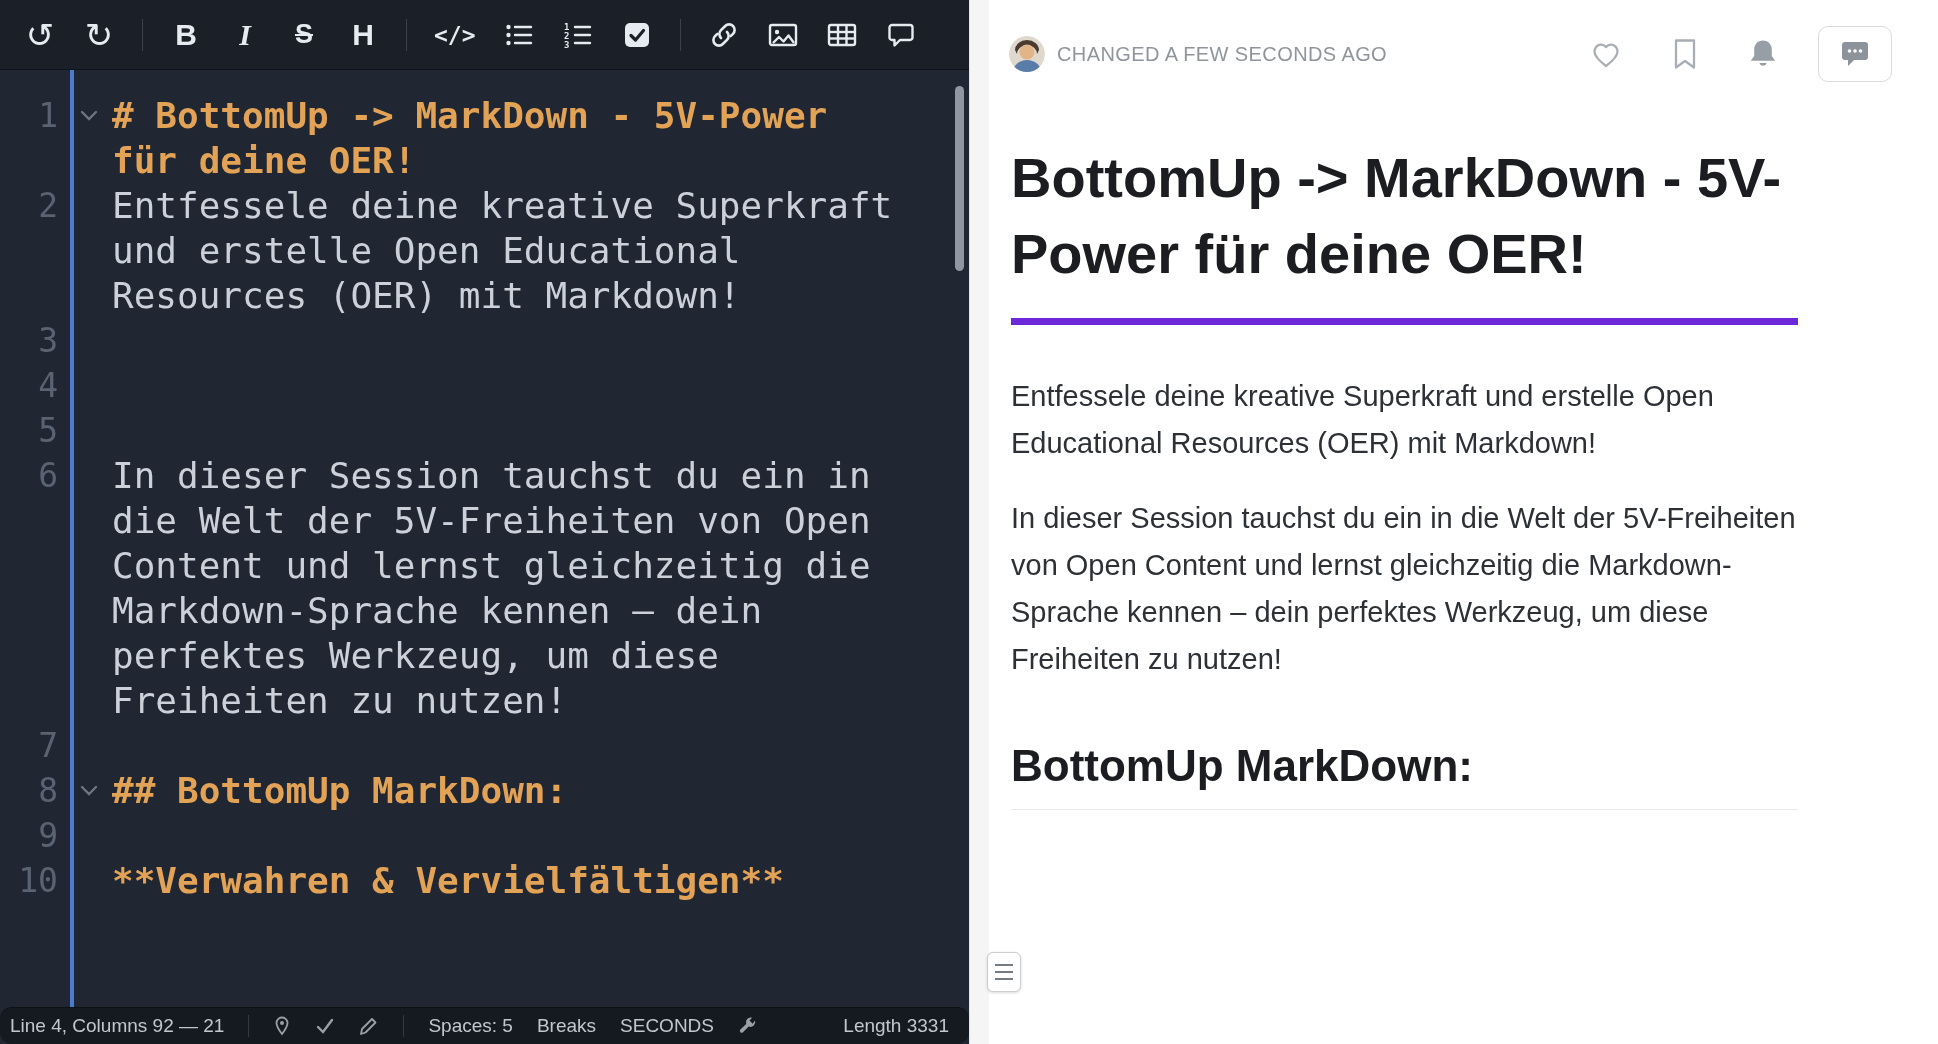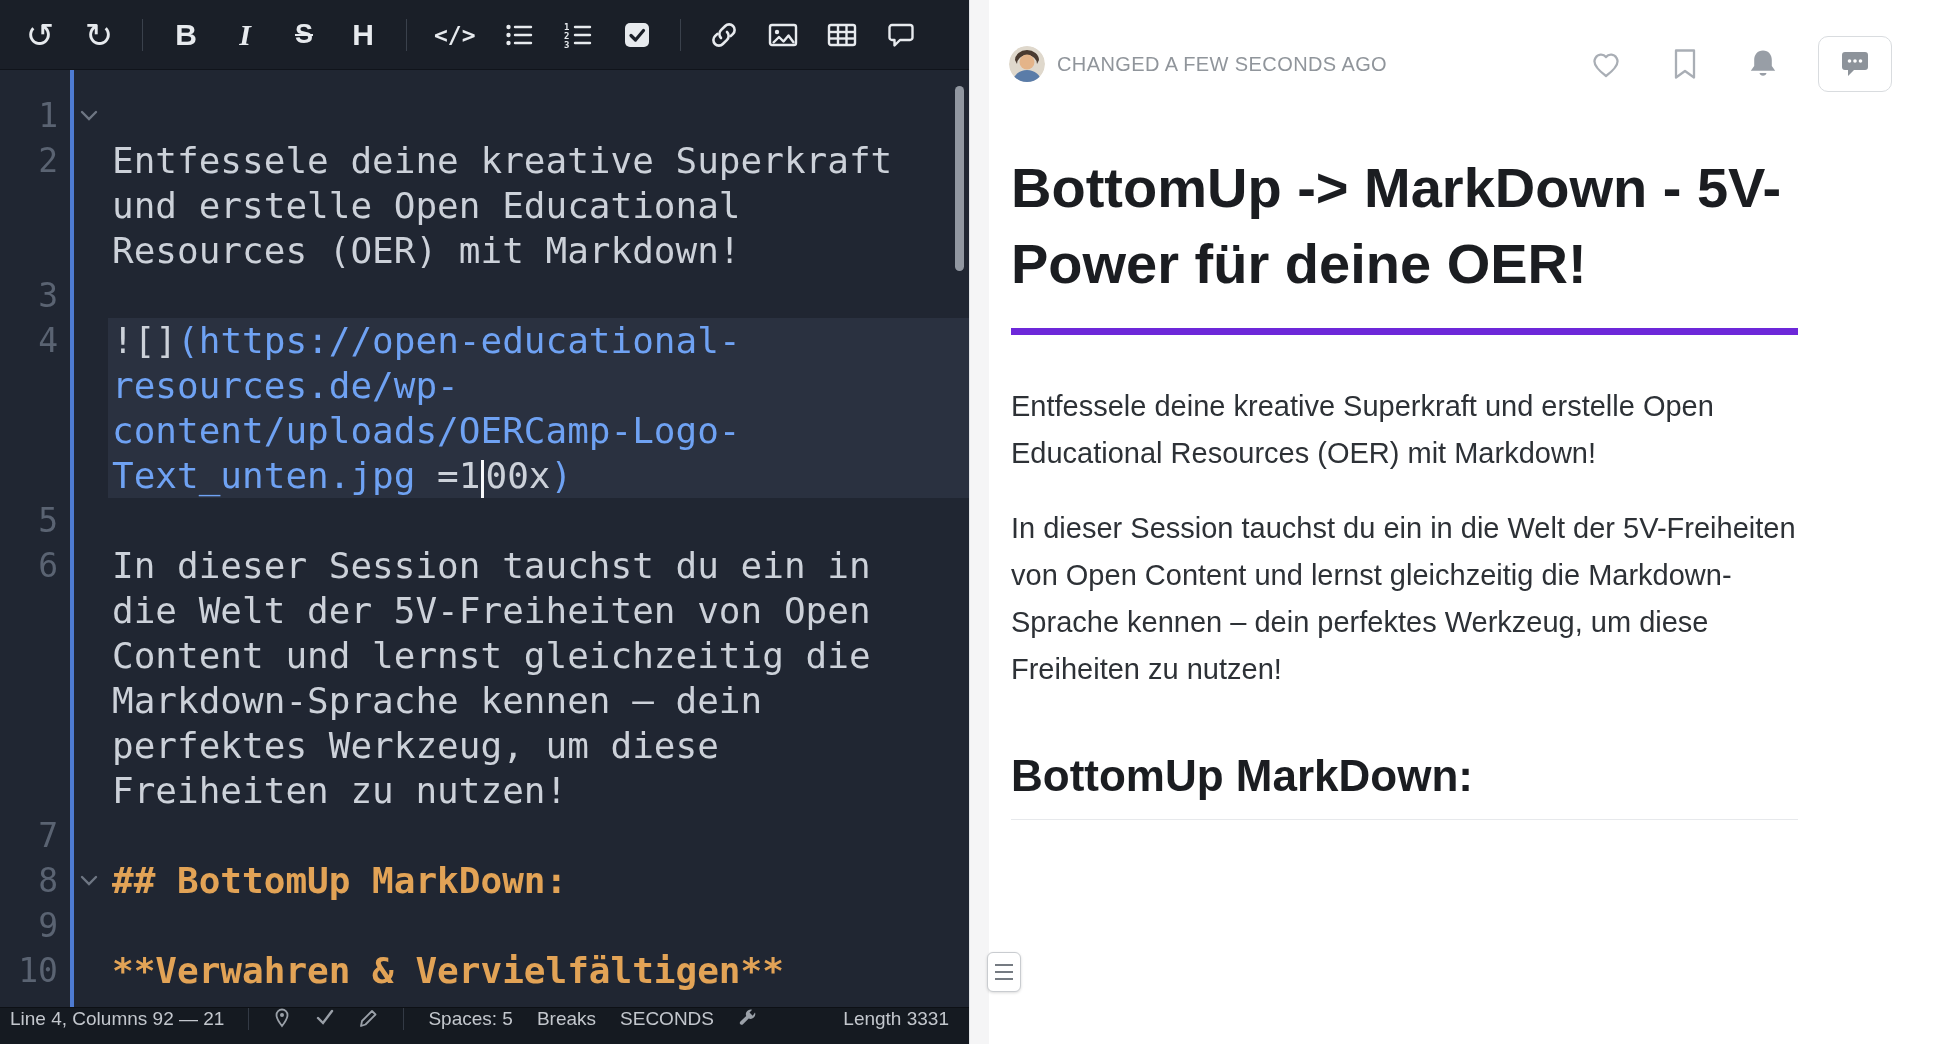--- a/index.html
+++ b/index.html
@@ -32,37 +32,37 @@
   .md-heading { color:#e2a356; font-weight:bold; }
   .md-bold { color:#e2a356; font-weight:bold; }
   .md-url { color:#6fa2f3; }
   .md-plain { color:#ccd1d9; }
   .line.active .code { background:#2a3140; }
   .caret { display:inline-block; width:3px; height:38px; background:#f7f8fa; vertical-align:bottom; margin:0 1px; }
   .scroll-thumb { position:absolute; right:5px; top:16px; width:9px; height:185px;
                   border-radius:5px; background:rgba(166,172,181,.85); }
 
   .statusbar { height:37px; background:#151a21; border-top:1px solid #0d1015; flex:0 0 auto;
-               display:flex; align-items:flex-start; padding:0 20px 0 10px; gap:24px;
-               color:#c3c7cd; font-size:19px; white-space:nowrap; }
+               display:flex; align-items:center; padding:0 20px 0 10px; gap:24px;
+               color:#c3c7cd; font-size:19px; white-space:nowrap;border-radius:12px; }
   .sb-sep { width:1px; height:22px; background:#333a45; }
   .sb-icon { display:flex; align-items:center; cursor:pointer; }
   .sb-spacer { flex:1; }
   .sb-item { cursor:pointer; }
 
   
   .divider { width:20px; height:1044px; background:#f5f5f6; border-left:1px solid #e3e5e8; cursor:col-resize; }
   .grip { position:absolute; left:987px; top:952px; width:34px; height:40px; background:#fff;
           border:1px solid #c9ccd0; border-radius:6px; box-shadow:0 1px 3px rgba(0,0,0,.15);
           display:flex; flex-direction:column; justify-content:center; align-items:center; gap:5px; cursor:col-resize; z-index:5; }
   .grip span { display:block; width:18px; height:2px; background:#757b82; }
 
   
   .preview-pane { flex:1; height:1044px; background:#fff; overflow:hidden; }
-  .preview-header { display:flex; align-items:center; padding:36px 46px 0 20px; }
+  .preview-header { display:flex; align-items:center; padding:26px 46px 0 20px; }
   .avatar { width:36px; height:36px; border-radius:50%; overflow:hidden; flex:0 0 auto; cursor:pointer; }
   .meta { margin-left:12px; color:#90959b; font-size:20px; letter-spacing:.4px; }
   .hdr-spacer { flex:1; }
   .hdr-icon { margin-left:50px; cursor:pointer; display:flex; align-items:center; }
   .comment-btn { margin-left:40px; width:74px; height:56px; border:1px solid #d9dcdf; border-radius:10px;
                  display:flex; align-items:center; justify-content:center; cursor:pointer; background:#fff; }
 
   .preview-content { padding:0 140px 0 22px; }
   .pv-h1 { margin-top:58px; font-size:56px; line-height:1.36; font-weight:bold; color:#1b1d21;
            padding-bottom:26px; border-bottom:7px solid #6d28d9; }
@@ -172,38 +172,38 @@
     <div class="editor">
       <div class="blue-rule"></div>
 
       <div class="line">
         <div class="ln">1</div>
         <div class="fold">
           <svg width="18" height="12" viewBox="0 0 18 12">
               <path d="M2 2 L9 9 L16 2" stroke="#6e7683" stroke-width="2.4" fill="none" stroke-linecap="round"></path>
             </svg>
         </div>
+        <div class="code md-heading"># BottomUp -&gt; MarkDown - 5V-Power für deine OER!</div>
       </div>
 
       <div class="line">
         <div class="ln">2</div>
         <div class="fold"></div>
         <div class="code">Entfessele deine kreative Superkraft und erstelle Open Educational Resources (OER) mit Markdown!</div>
       </div>
 
       <div class="line">
         <div class="ln">3</div>
         <div class="fold"></div>
         <div class="code"></div>
       </div>
 
       <div class="line active">
         <div class="ln">4</div>
         <div class="fold"></div>
-        <div class="code"><span class="md-plain">![]</span><span class="md-url">(</span><span class="md-url">https://open-educational-resources.de/wp-content/uploads/OERCamp-Logo-Text_unten.jpg</span><span class="md-plain"> =1</span><span class="caret"></span><span class="md-plain">00x</span><span class="md-url">)</span></div>
       </div>
 
       <div class="line">
         <div class="ln">5</div>
         <div class="fold"></div>
         <div class="code"></div>
       </div>
 
       <div class="line">
         <div class="ln">6</div>

